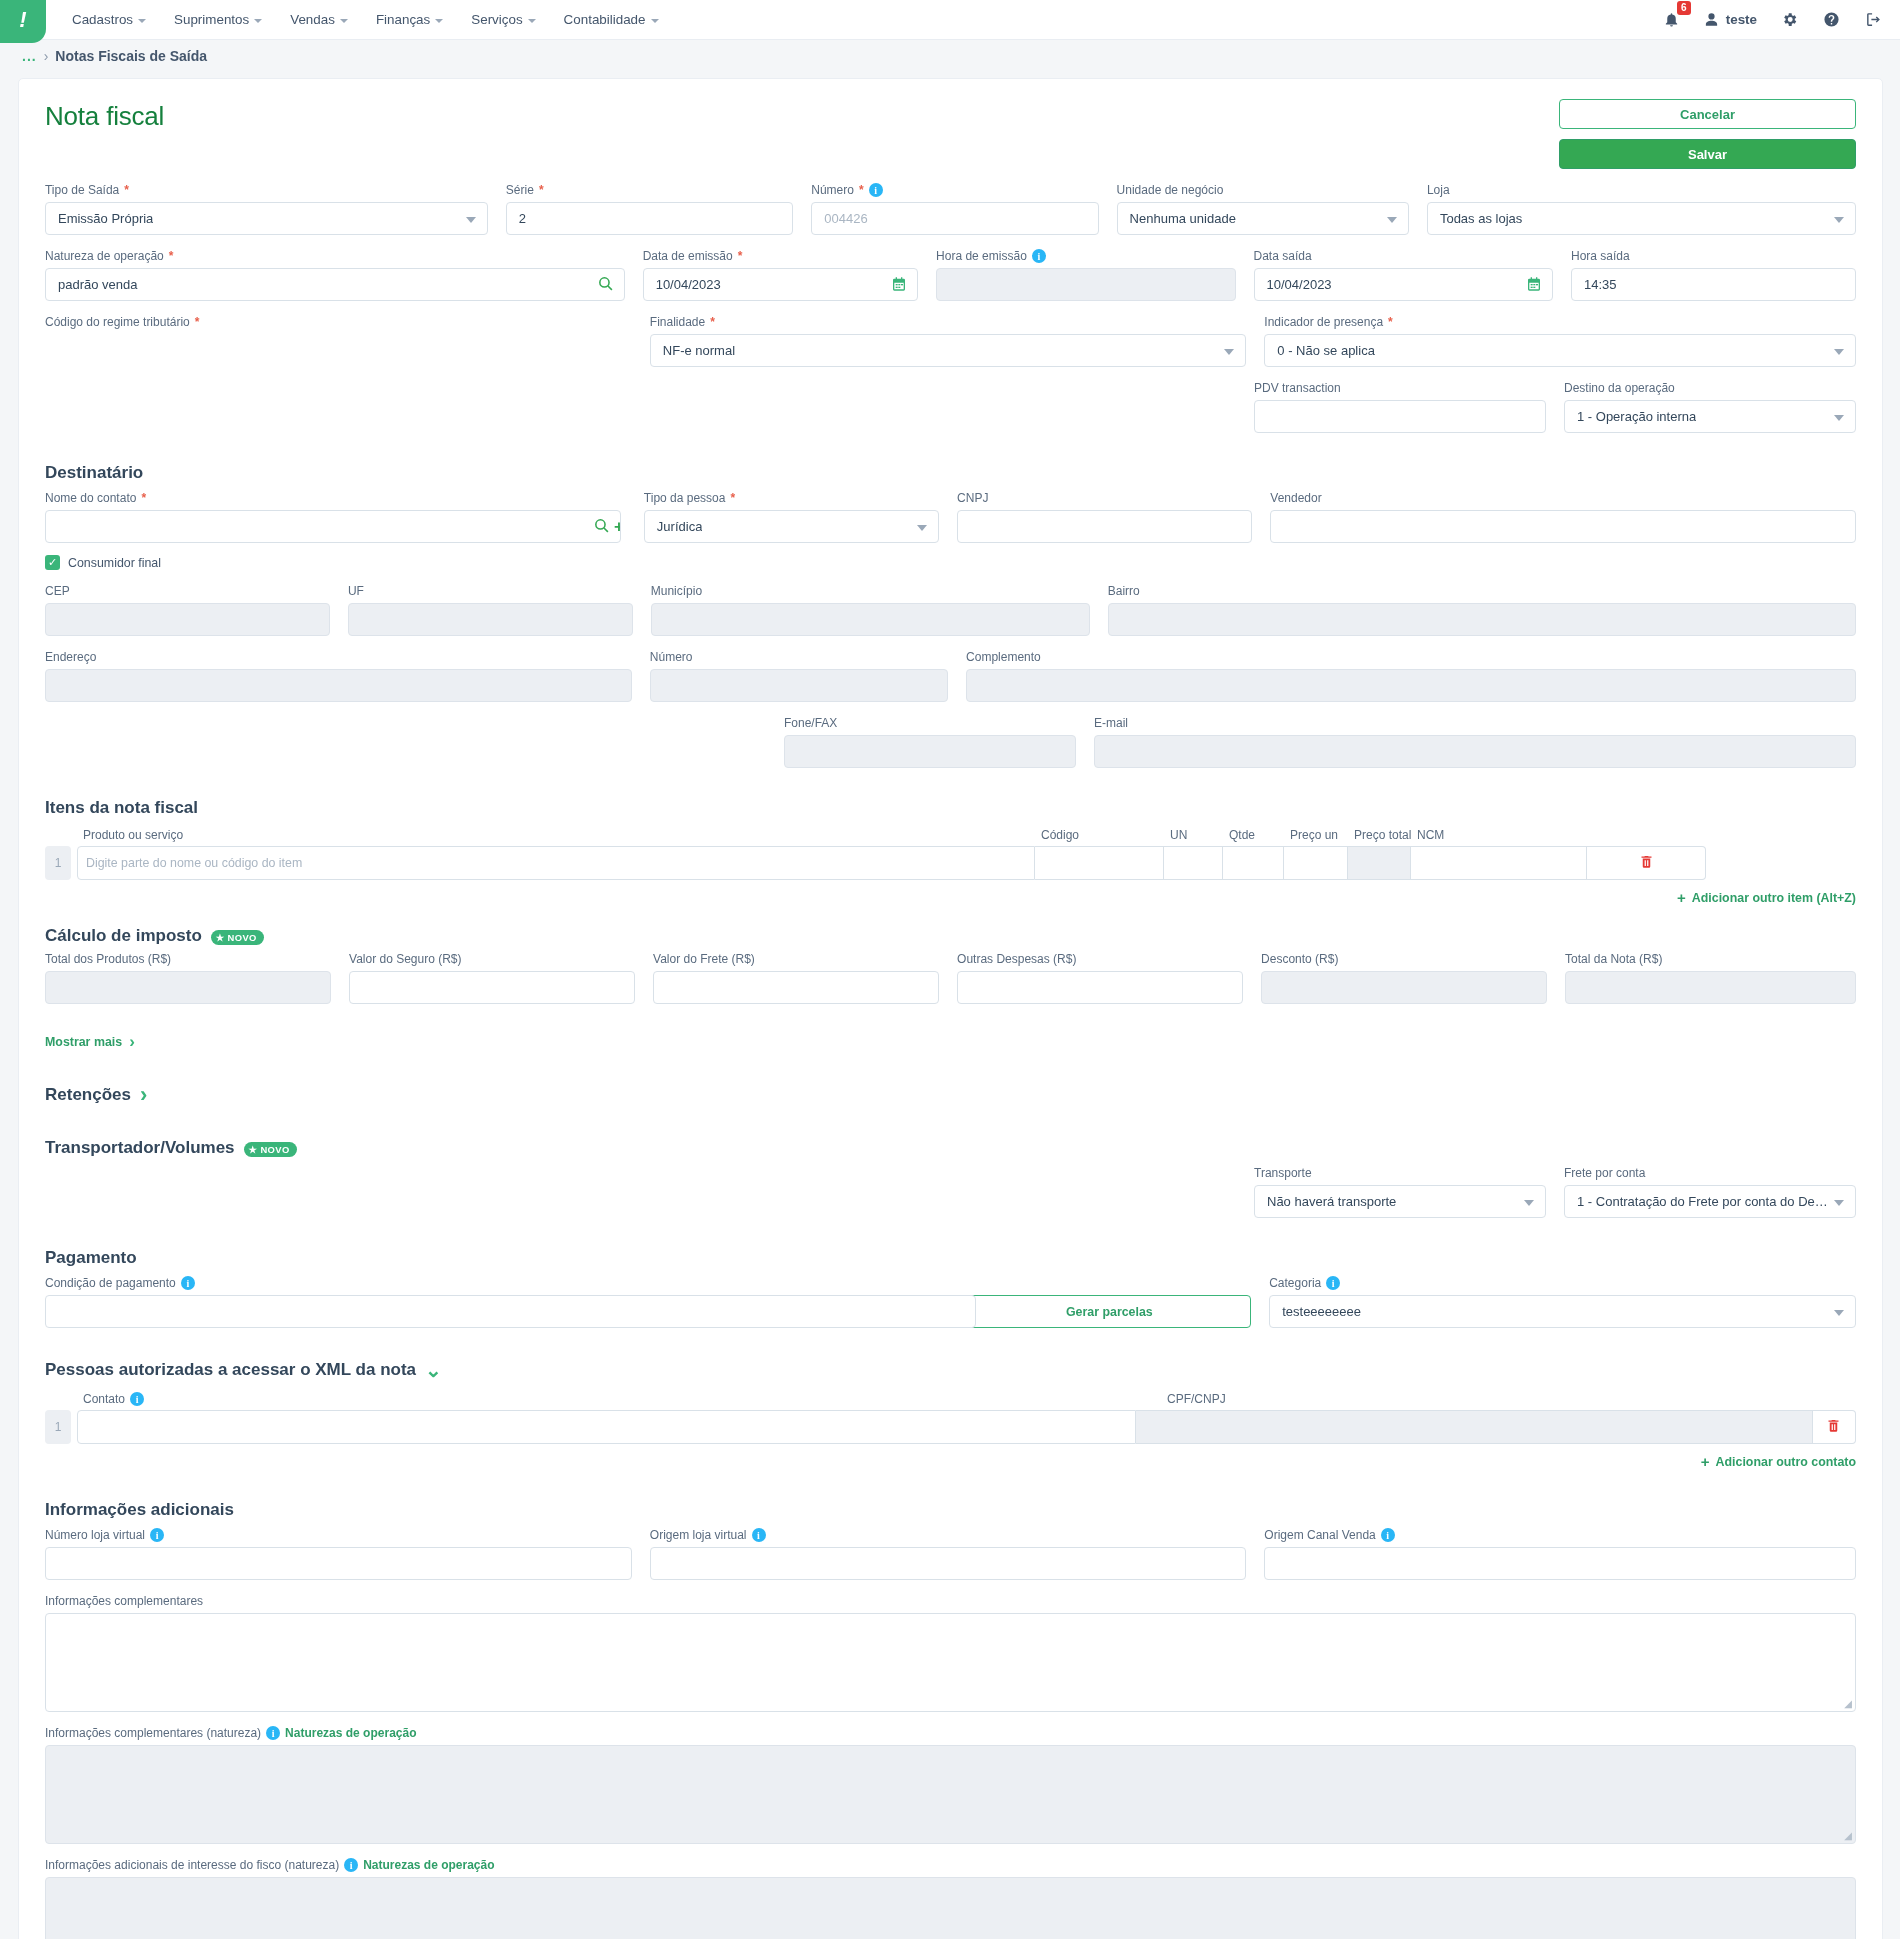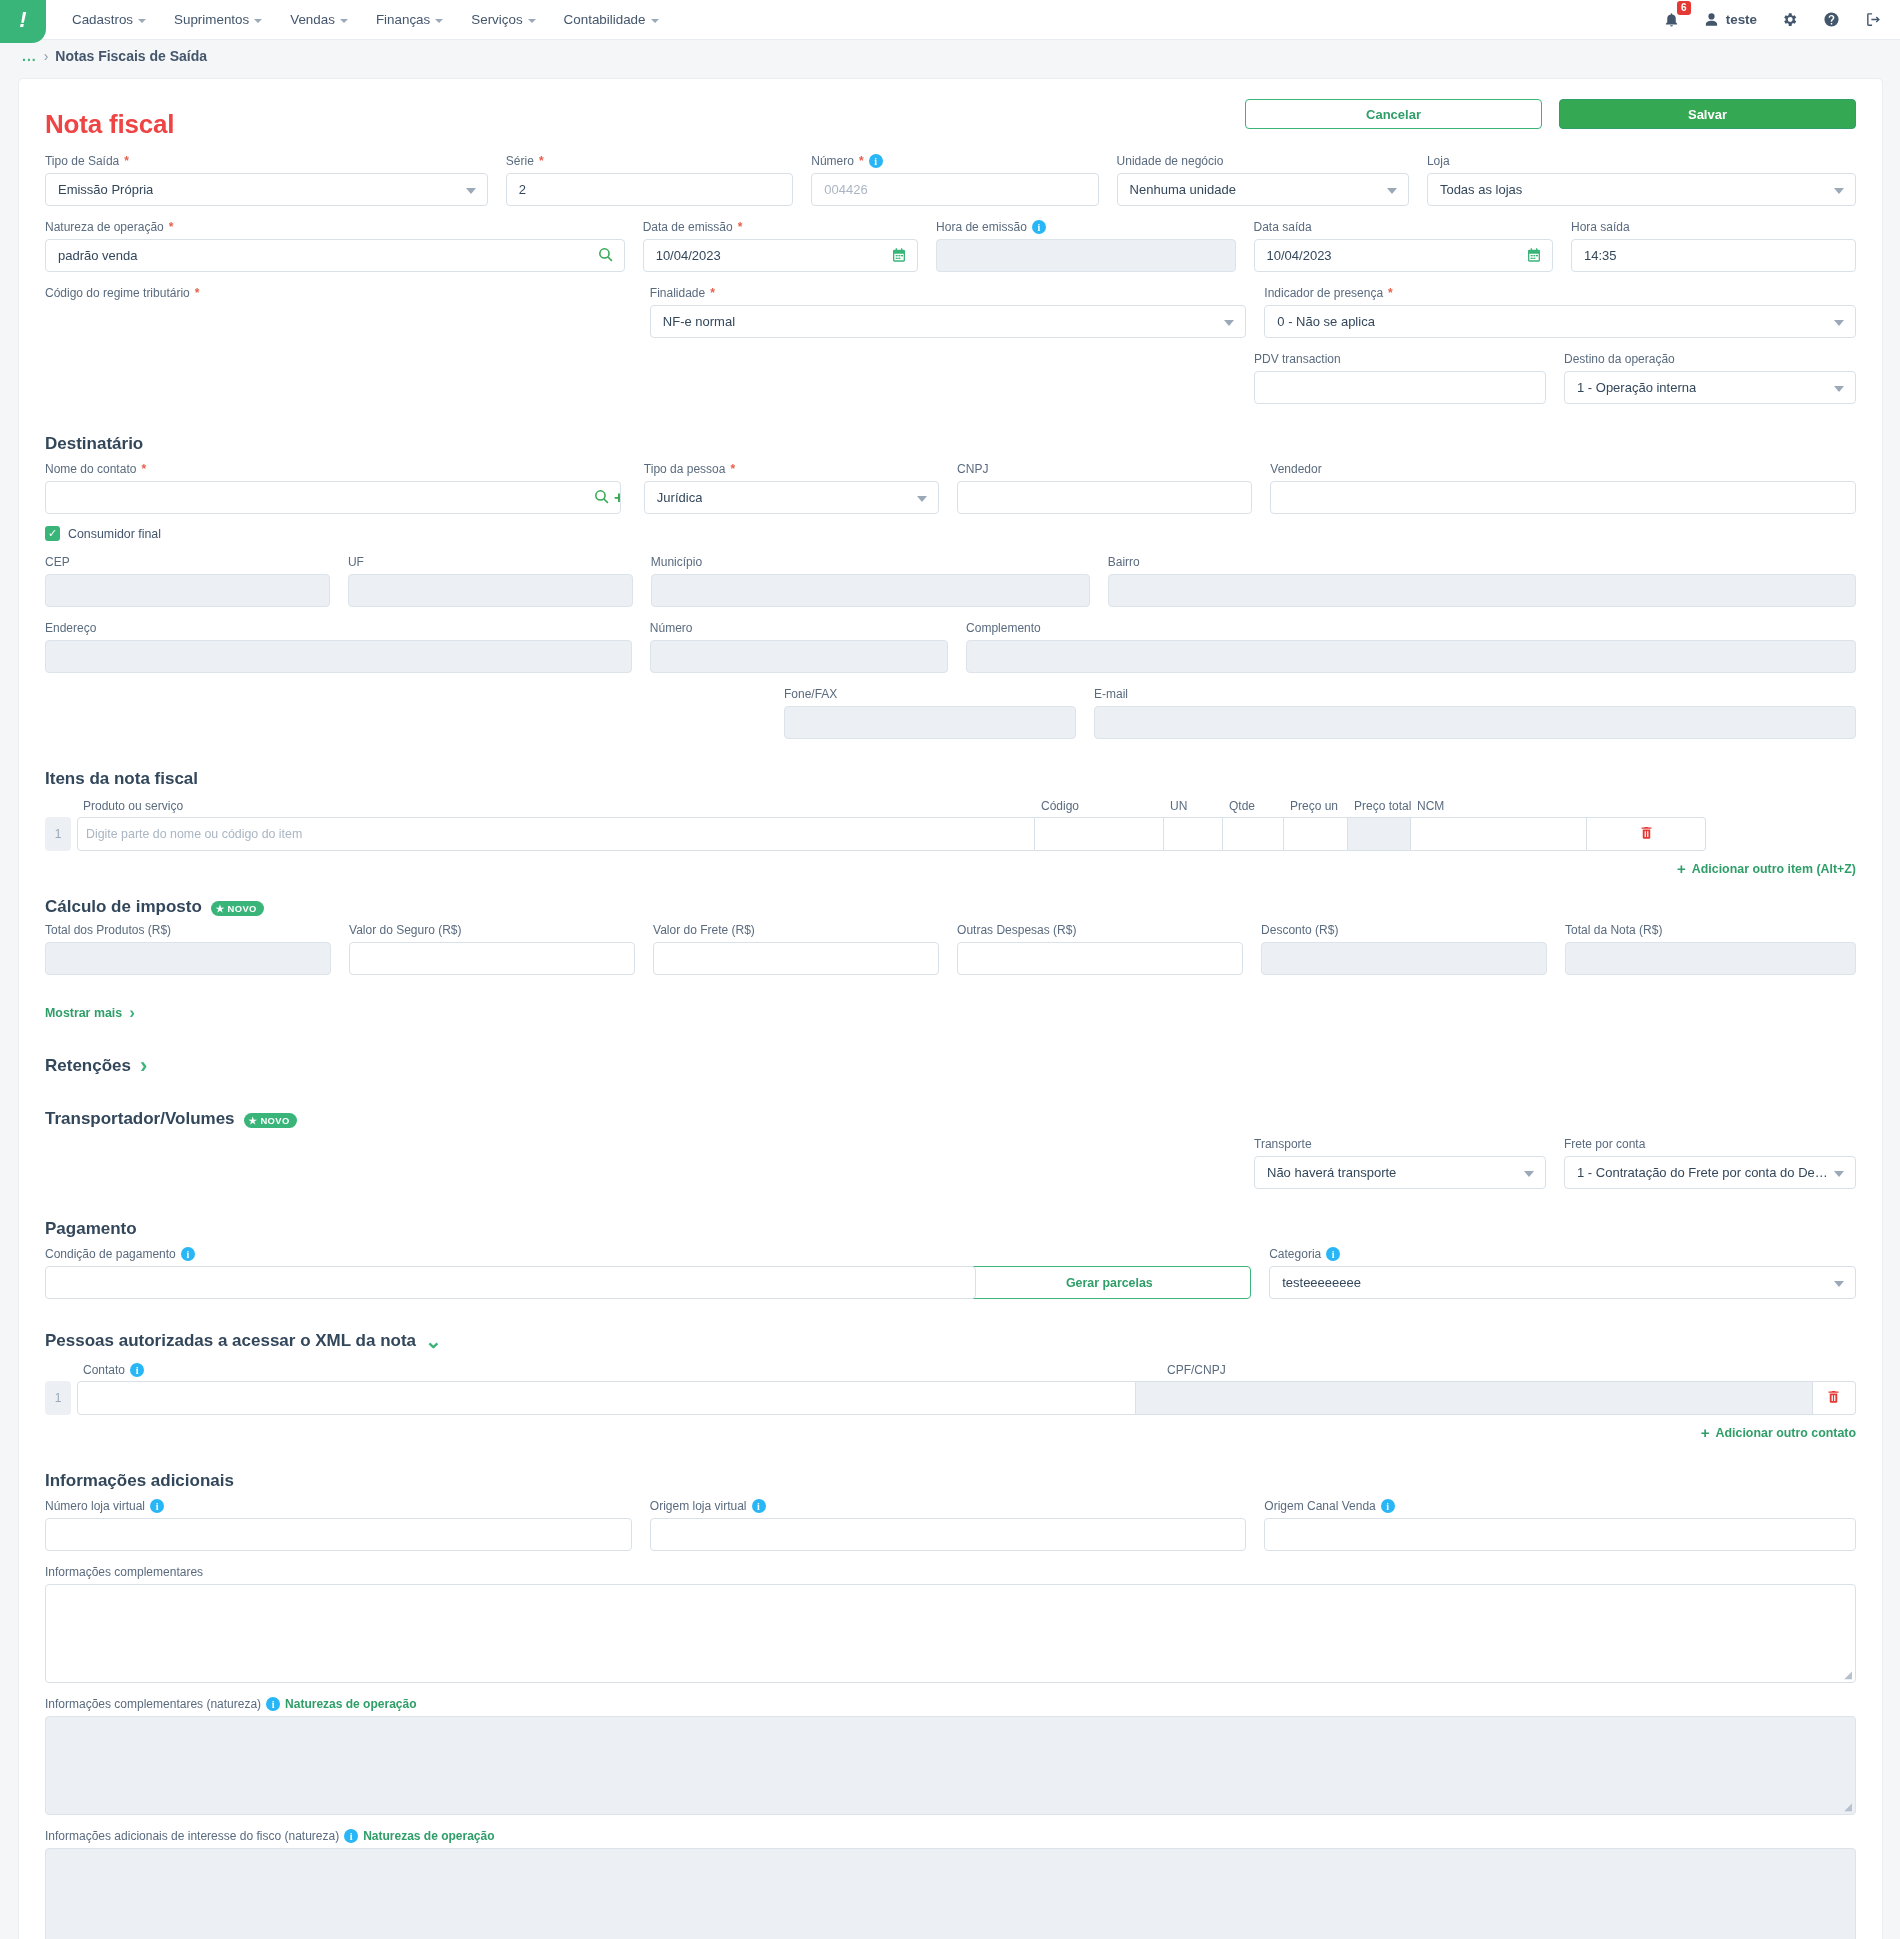--- a/index.html
+++ b/index.html
@@ -71,23 +71,23 @@
     background:#fff;
     margin: 6px 18px 26px 18px;
     border-radius: 5px;
     border:1px solid #eaeef3;
     padding: 18px 26px 40px 26px;
     min-height: 1812px;
   }
 
   .pagehead { display:flex; align-items:flex-start; }
   h1.page-title {
-    font-size: 26px; margin: 12px 0 0 0; color:#ef4444; font-weight:700; letter-spacing:-0.2px;
-  }
-  .headbtns { margin-left:auto; display:flex; gap:17px; padding-top:2px;}
+    font-size: 26px; margin: 4px 0 0 0; color:#15803d; font-weight:400; letter-spacing:-0.2px;
+  }
+  .headbtns { margin-left:auto; display:flex; gap:10px; padding-top:2px;flex-direction:column;}
   .btn {
     width: 297px; height:30px; border-radius:4px;
     display:flex;align-items:center;justify-content:center;
     font-size:13px; font-weight:700; cursor:pointer;
   }
   .btn-outline { border:1px solid #3ab57a; color:#2f9e68; background:#fff; }
   .btn-primary { background:#34a853; border:1px solid #2f9e68; color:#fff; }
 
   
   .row { display:flex; gap:18px; margin-top:14px;justify-content:flex-end; }

